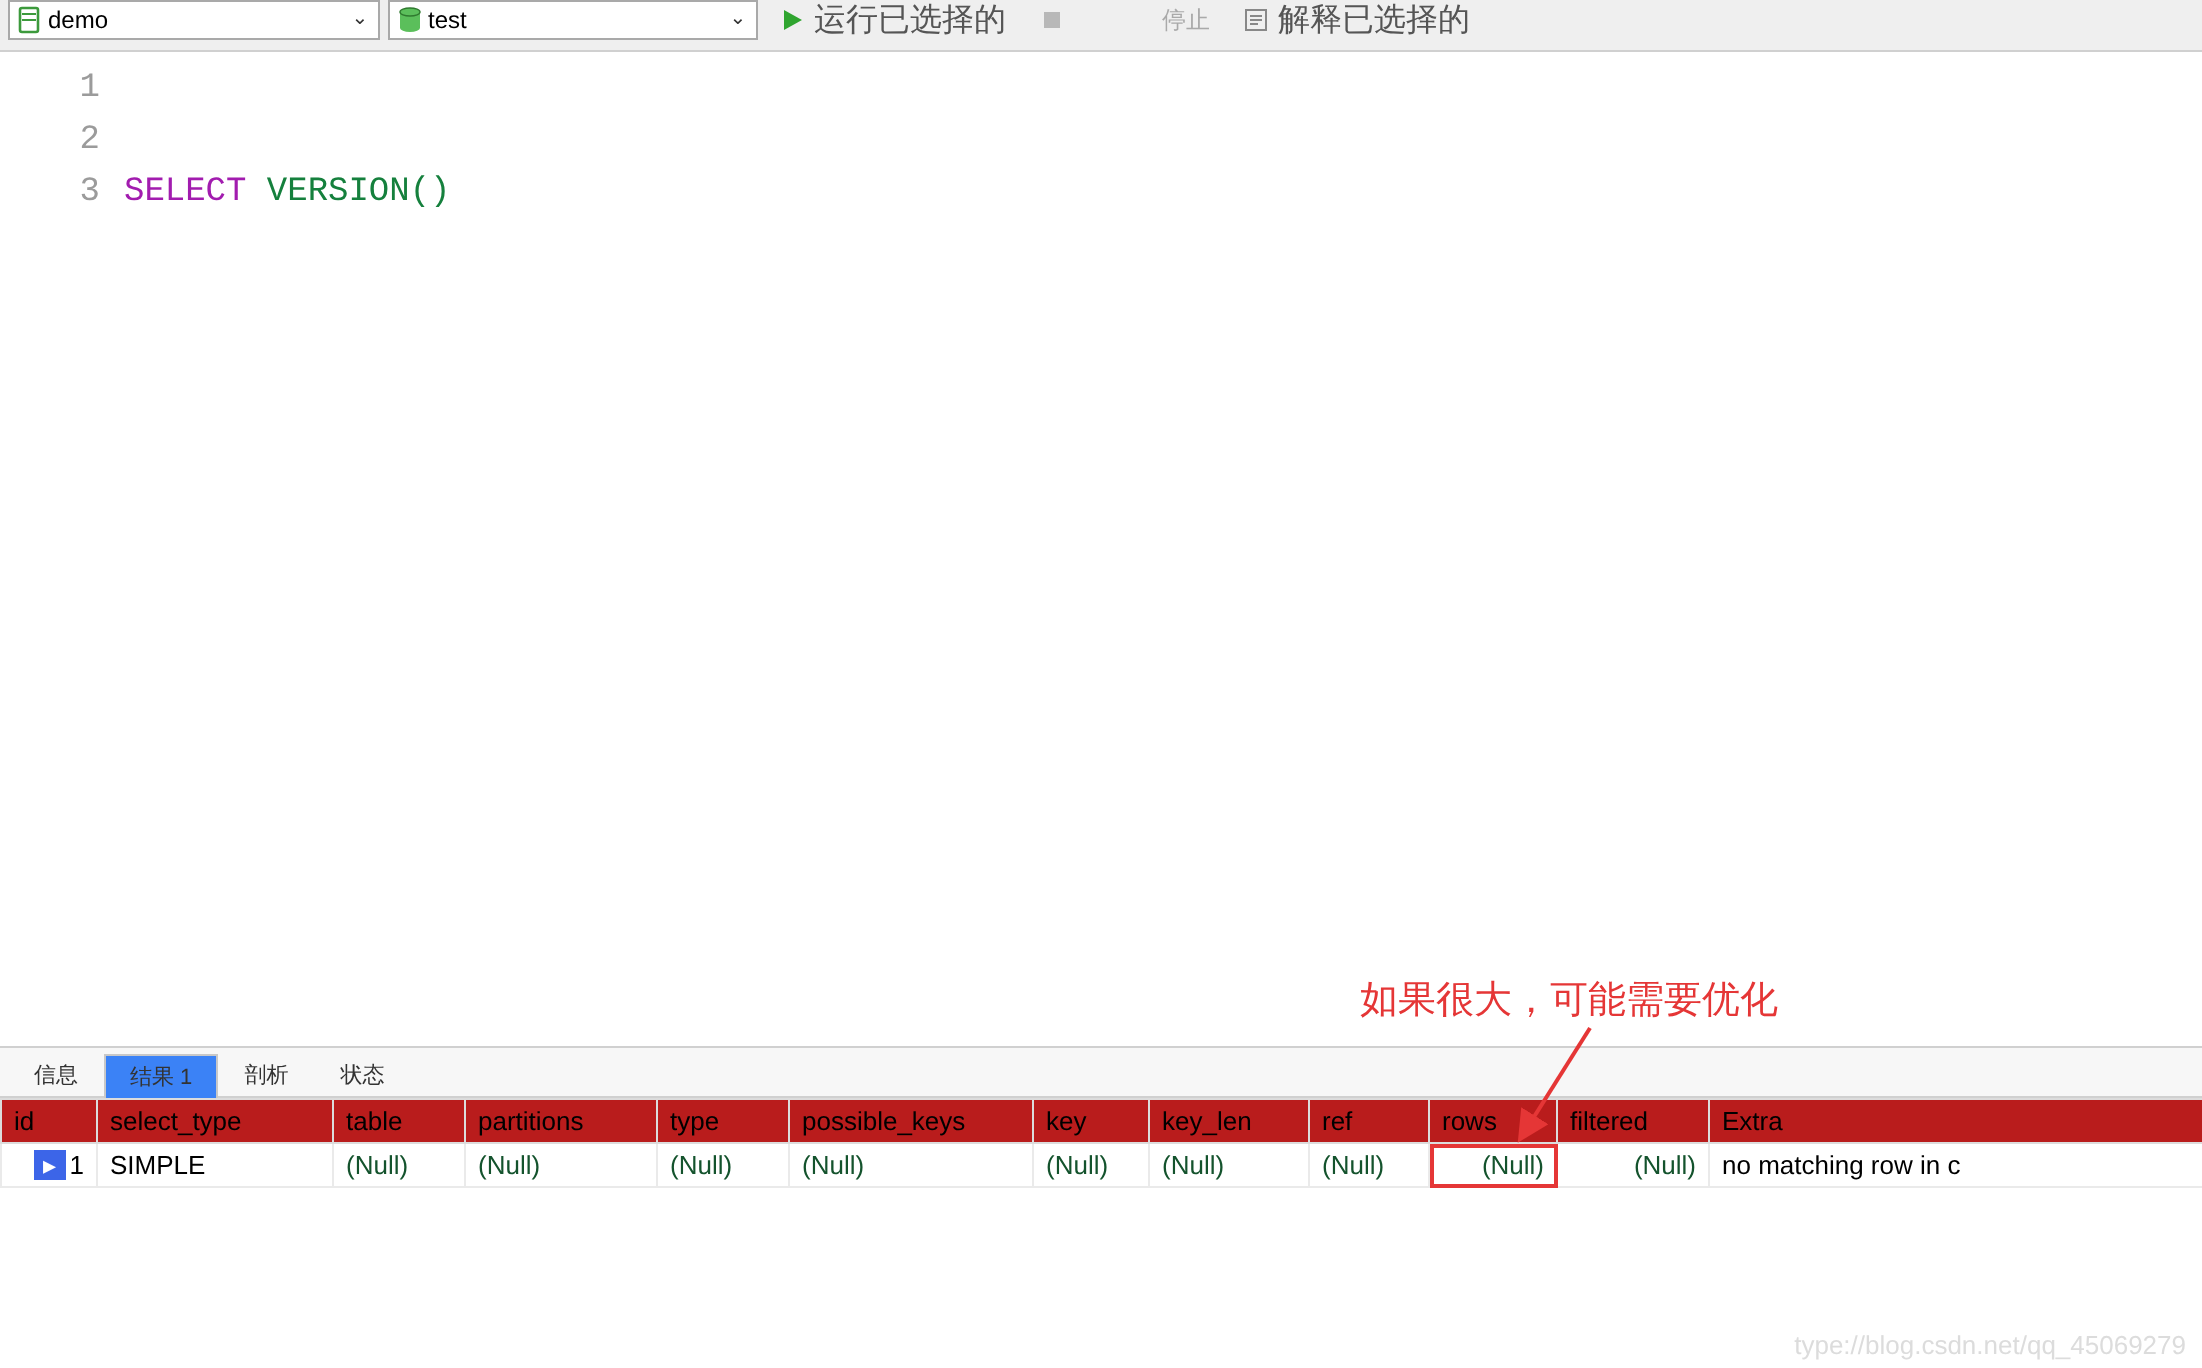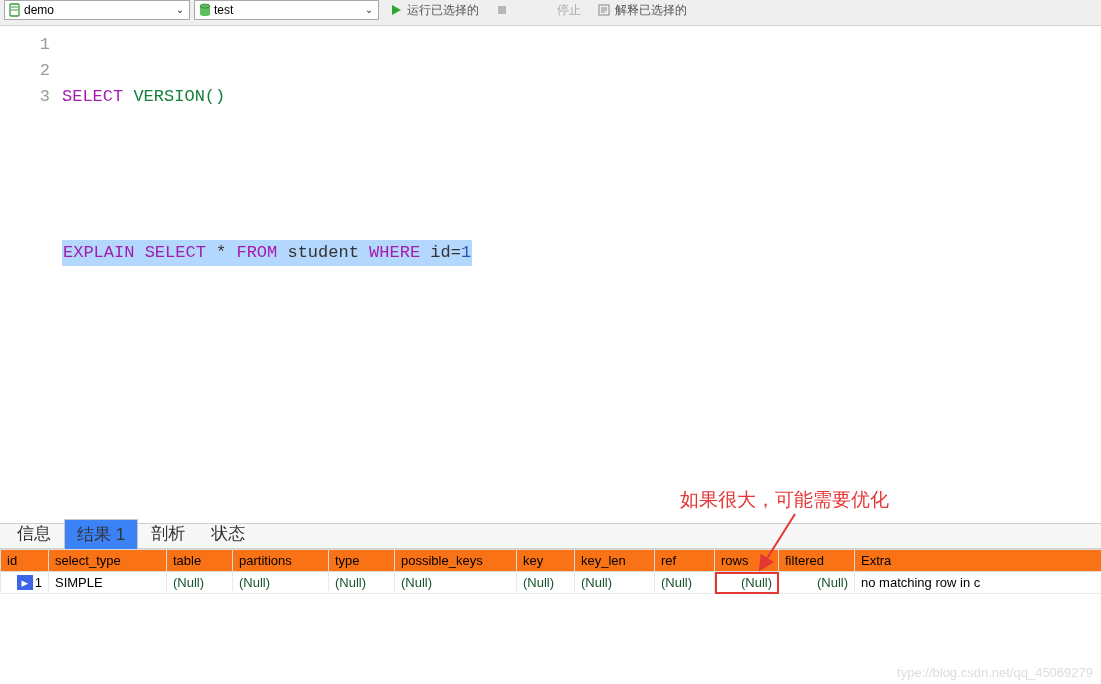--- a/index.html
+++ b/index.html
@@ -5,47 +5,47 @@
 * { box-sizing: border-box; margin: 0; padding: 0; }
 body { font-family: "Microsoft YaHei", "Segoe UI", Arial, sans-serif; font-size: 13px; background: #fff; width: 1101px; height: 684px; overflow: hidden; position: relative; }
 
 
 .toolbar { display: flex; align-items: flex-start; height: 26px; background: #efefef; border-bottom: 1px solid #d0d0d0; padding: 0 4px; gap: 4px; }
 .dropdown { display: flex; align-items: center; background: #fff; border: 1px solid #a9a9a9; height: 20px; line-height: 18px; font-size: 12px; padding: 0 2px 0 3px; cursor: default; }
 .dropdown .dd-label { padding: 0 3px 0 2px; }
 .dd-db { width: 185px; }
 .dd-conn { width: 186px; }
 .dd-arrow { margin-left: auto; width: 14px; text-align: center; color: #333; font-size: 10px; }
-.tlbl { font-size: 12px; color: #555; }
+.tlbl { font-size: 16px; color: #555; }
 .tbtn { display: flex; align-items: center; gap: 4px; padding: 0 6px; height: 20px; border: none; background: transparent; cursor: default; font-size: 12px; }
 .tbtn.off { color: #a9a9a9; gap: 48px; }
 
 
 .ico { display: inline-flex; align-items: center; justify-content: center; width: 14px; height: 14px; }
 .ico-file svg, .ico-db svg, .ico-play svg, .ico-stop svg, .ico-explain svg { width: 14px; height: 14px; }
 
 
 .editor { display: flex; font-family: Consolas, "Courier New", monospace; font-size: 17px; line-height: 26px; background: #fff; height: 497px; padding-top: 6px; }
 .gutter { width: 62px; text-align: right; color: #9b9b9b; padding-right: 12px; user-select: none; }
 .code { flex: 1; white-space: pre; position: relative; }
 .kw { color: #a21caf; }
 .fn { color: #15803d; }
 .num { color: #1e5ab2; }
 .sel-line { background: #b4d8fd; display: inline-block; padding: 0 1px; }
 .plain { color: #333; }
 
 
-.tabs { display: flex; align-items: flex-end; height: 26px; background: #f7f7f7; border-top: 1px solid #d0d0d0; border-bottom: 1px solid #d0d0d0; padding: 0 4px; font-size: 17px; }
+.tabs { display: flex; align-items: flex-end; height: 26px; background: #f7f7f7; border-top: 1px solid #d0d0d0; border-bottom: 1px solid #d0d0d0; padding: 0 4px; font-size: 11px; }
 .tab { padding: 3px 12px 3px 12px; border: 1px solid transparent; border-bottom: none; cursor: default; color: #333; }
 .tab.active { background: #3b82f6; border-color: #c8c8c8; position: relative; top: 1px; }
 
 
 .results { overflow: hidden; }
 .rtable { width: 102%; border-collapse: collapse; font-size: 13px; table-layout: fixed; }
-.rtable th { text-align: left; font-weight: normal; background: #f97316; border: 1px solid #dcdcdc; padding: 3px 6px; white-space: nowrap; overflow: hidden; }
+.rtable th { text-align: left; font-weight: normal; background: #b91c1c; border: 1px solid #dcdcdc; padding: 3px 6px; white-space: nowrap; overflow: hidden; }
 .rtable td { border: 1px solid #eaeaea; padding: 3px 6px; white-space: nowrap; overflow: hidden; }
 .null { color: #14532d; }
 .idcol { width: 48px; text-align: right; }
 .rowmark-body { background: #3c65e8; color: #fff; }
 .red-box { outline: 2px solid #e53636; outline-offset: -2px; }
 
 
 .anno { position: absolute; color: #e53636; font-size: 19px; left: 680px; top: 487px; white-space: nowrap; font-family: "Microsoft YaHei", sans-serif; }
 .arrow-svg { position: absolute; left: 755px; top: 510px; pointer-events: none; }
 
@@ -109,21 +109,20 @@
 
 <div class="editor">
   <div class="gutter">
     <div>1</div>
     <div>2</div>
     <div>3</div>
   </div>
   <div class="code">
     <div><span class="kw">SELECT</span><span class="fn"> VERSION()</span></div>
     <div>&nbsp;</div>
-    <div><span class="sel-line"><span class="kw">EXPLAIN</span> <span class="kw">SELECT</span><span class="plain"> * </span><span class="kw">FROM</span><span class="plain"> student </span><span class="kw">WHERE</span><span class="plain"> id=</span><span class="num">1</span></span></div>
   </div>
 </div>
 
 <div class="anno">如果很大，可能需要优化</div>
 <svg class="arrow-svg" width="60" height="70">
   <defs>
       <marker id="ah" markerWidth="8" markerHeight="8" refX="6" refY="4" orient="auto">
         <path d="M0 0 L8 4 L0 8 z" fill="#e53636"></path>
       </marker>
     </defs>

